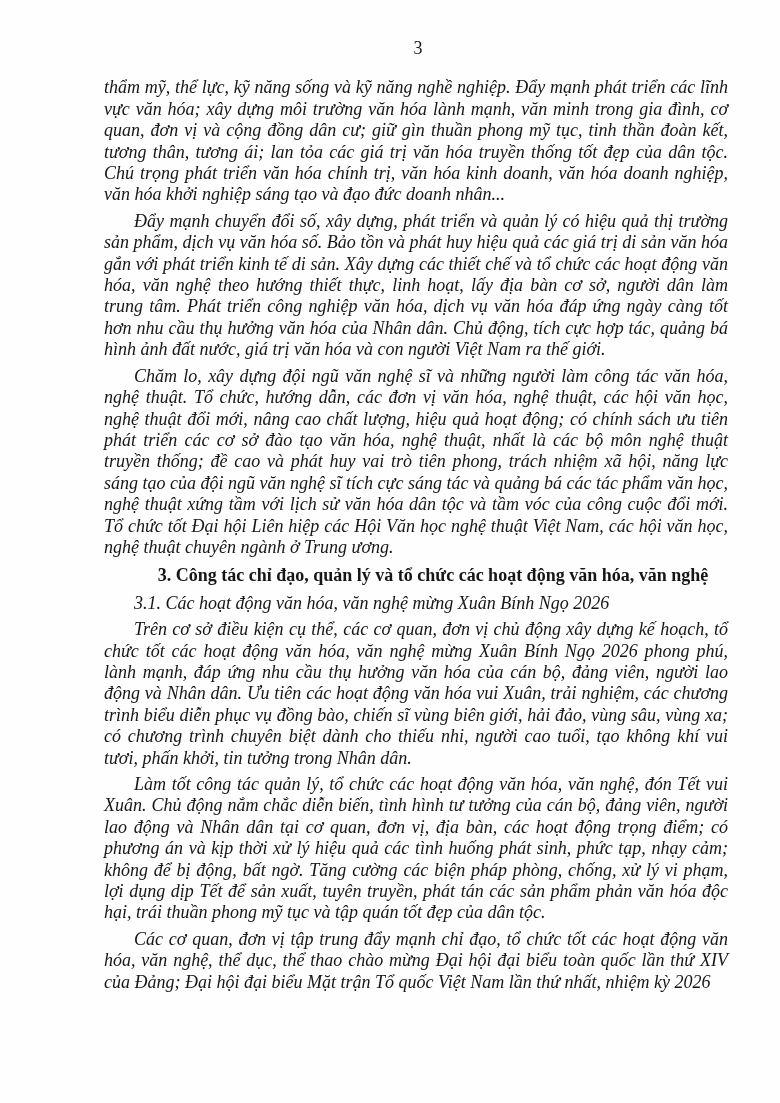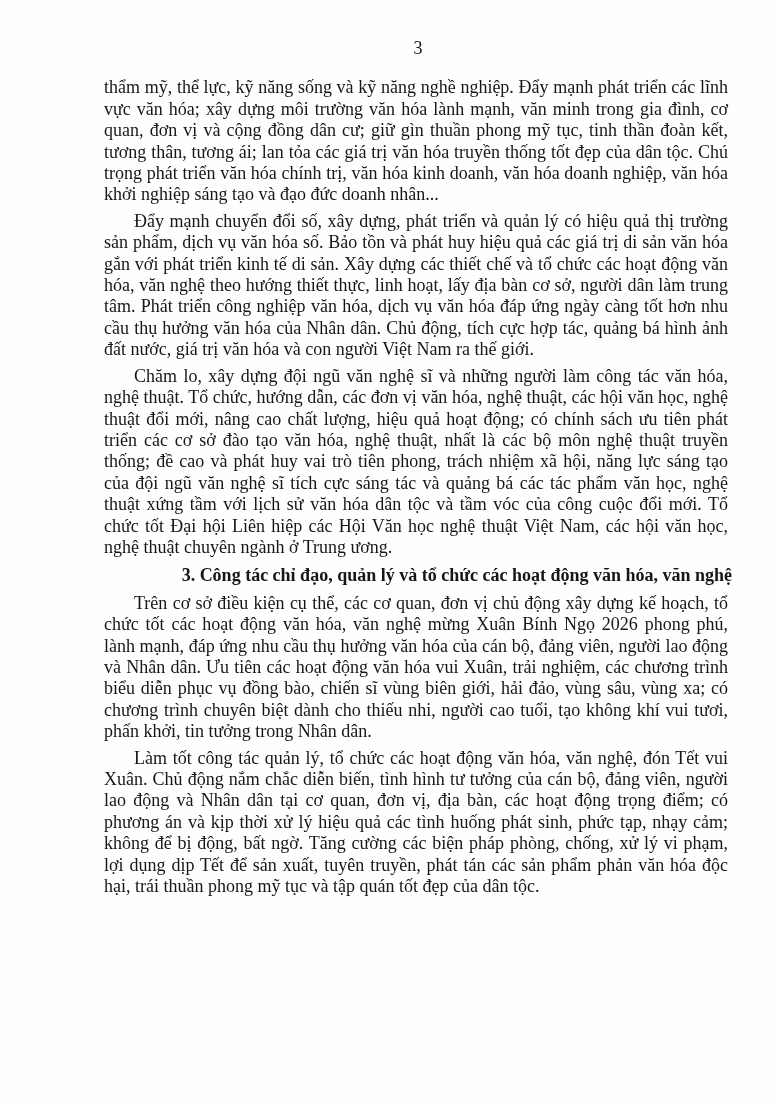--- a/index.html
+++ b/index.html
@@ -22,32 +22,33 @@
     overflow: hidden;
   }
   .page-number {
     text-align: center;
     margin: 0 0 18px 0;
   }
   p.block {
     margin: 0 4px 5px 0;
     text-align: justify;
     text-justify: inter-word;
+    font-style: italic;
   }
   p.block.indent {
     text-indent: 30px;
   }
   p.block.no-indent {
     text-indent: 0;
   }
   p.heading-bold {
     margin: 7px 0 6px 0;
     text-indent: 30px;
     font-weight: bold;
-    text-align: right;
+    text-align: center;
   }
   p.heading-italic {
     margin: 5px 0 5px 0;
     text-indent: 30px;
     font-style: italic;
     text-align: left;
   }
 </style>
 </head>
 <body>
@@ -56,19 +57,21 @@
   <div class="page-number">3</div>
 
   <p class="block no-indent">thẩm mỹ, thể lực, kỹ năng sống và kỹ năng nghề nghiệp. Đẩy mạnh phát triển các lĩnh vực văn hóa; xây dựng môi trường văn hóa lành mạnh, văn minh trong gia đình, cơ quan, đơn vị và cộng đồng dân cư; giữ gìn thuần phong mỹ tục, tinh thần đoàn kết, tương thân, tương ái; lan tỏa các giá trị văn hóa truyền thống tốt đẹp của dân tộc. Chú trọng phát triển văn hóa chính trị, văn hóa kinh doanh, văn hóa doanh nghiệp, văn hóa khởi nghiệp sáng tạo và đạo đức doanh nhân...</p>
 
   <p class="block indent">Đẩy mạnh chuyển đổi số, xây dựng, phát triển và quản lý có hiệu quả thị trường sản phẩm, dịch vụ văn hóa số. Bảo tồn và phát huy hiệu quả các giá trị di sản văn hóa gắn với phát triển kinh tế di sản. Xây dựng các thiết chế và tổ chức các hoạt động văn hóa, văn nghệ theo hướng thiết thực, linh hoạt, lấy địa bàn cơ sở, người dân làm trung tâm. Phát triển công nghiệp văn hóa, dịch vụ văn hóa đáp ứng ngày càng tốt hơn nhu cầu thụ hưởng văn hóa của Nhân dân. Chủ động, tích cực hợp tác, quảng bá hình ảnh đất nước, giá trị văn hóa và con người Việt Nam ra thế giới.</p>
 
   <p class="block indent">Chăm lo, xây dựng đội ngũ văn nghệ sĩ và những người làm công tác văn hóa, nghệ thuật. Tổ chức, hướng dẫn, các đơn vị văn hóa, nghệ thuật, các hội văn học, nghệ thuật đổi mới, nâng cao chất lượng, hiệu quả hoạt động; có chính sách ưu tiên phát triển các cơ sở đào tạo văn hóa, nghệ thuật, nhất là các bộ môn nghệ thuật truyền thống; đề cao và phát huy vai trò tiên phong, trách nhiệm xã hội, năng lực sáng tạo của đội ngũ văn nghệ sĩ tích cực sáng tác và quảng bá các tác phẩm văn học, nghệ thuật xứng tầm với lịch sử văn hóa dân tộc và tầm vóc của công cuộc đổi mới. Tổ chức tốt Đại hội Liên hiệp các Hội Văn học nghệ thuật Việt Nam, các hội văn học, nghệ thuật chuyên ngành ở Trung ương.</p>
 
   <p class="heading-bold">3. Công tác chỉ đạo, quản lý và tổ chức các hoạt động văn hóa, văn nghệ</p>
 
+  <p class="heading-italic">3.1. Các hoạt động văn hóa, văn nghệ mừng Xuân Bính Ngọ 2026</p>
 
   <p class="block indent">Trên cơ sở điều kiện cụ thể, các cơ quan, đơn vị chủ động xây dựng kế hoạch, tổ chức tốt các hoạt động văn hóa, văn nghệ mừng Xuân Bính Ngọ 2026 phong phú, lành mạnh, đáp ứng nhu cầu thụ hưởng văn hóa của cán bộ, đảng viên, người lao động và Nhân dân. Ưu tiên các hoạt động văn hóa vui Xuân, trải nghiệm, các chương trình biểu diễn phục vụ đồng bào, chiến sĩ vùng biên giới, hải đảo, vùng sâu, vùng xa; có chương trình chuyên biệt dành cho thiếu nhi, người cao tuổi, tạo không khí vui tươi, phấn khởi, tin tưởng trong Nhân dân.</p>
 
   <p class="block indent">Làm tốt công tác quản lý, tổ chức các hoạt động văn hóa, văn nghệ, đón Tết vui Xuân. Chủ động nắm chắc diễn biến, tình hình tư tưởng của cán bộ, đảng viên, người lao động và Nhân dân tại cơ quan, đơn vị, địa bàn, các hoạt động trọng điểm; có phương án và kịp thời xử lý hiệu quả các tình huống phát sinh, phức tạp, nhạy cảm; không để bị động, bất ngờ. Tăng cường các biện pháp phòng, chống, xử lý vi phạm, lợi dụng dịp Tết để sản xuất, tuyên truyền, phát tán các sản phẩm phản văn hóa độc hại, trái thuần phong mỹ tục và tập quán tốt đẹp của dân tộc.</p>
 
 
+  <p class="block indent">Các cơ quan, đơn vị tập trung đẩy mạnh chỉ đạo, tổ chức tốt các hoạt động văn hóa, văn nghệ, thể dục, thể thao chào mừng Đại hội đại biểu toàn quốc lần thứ XIV của Đảng; Đại hội đại biểu Mặt trận Tổ quốc Việt Nam lần thứ nhất, nhiệm kỳ 2026</p>
 </div>
 
 </body></html>

